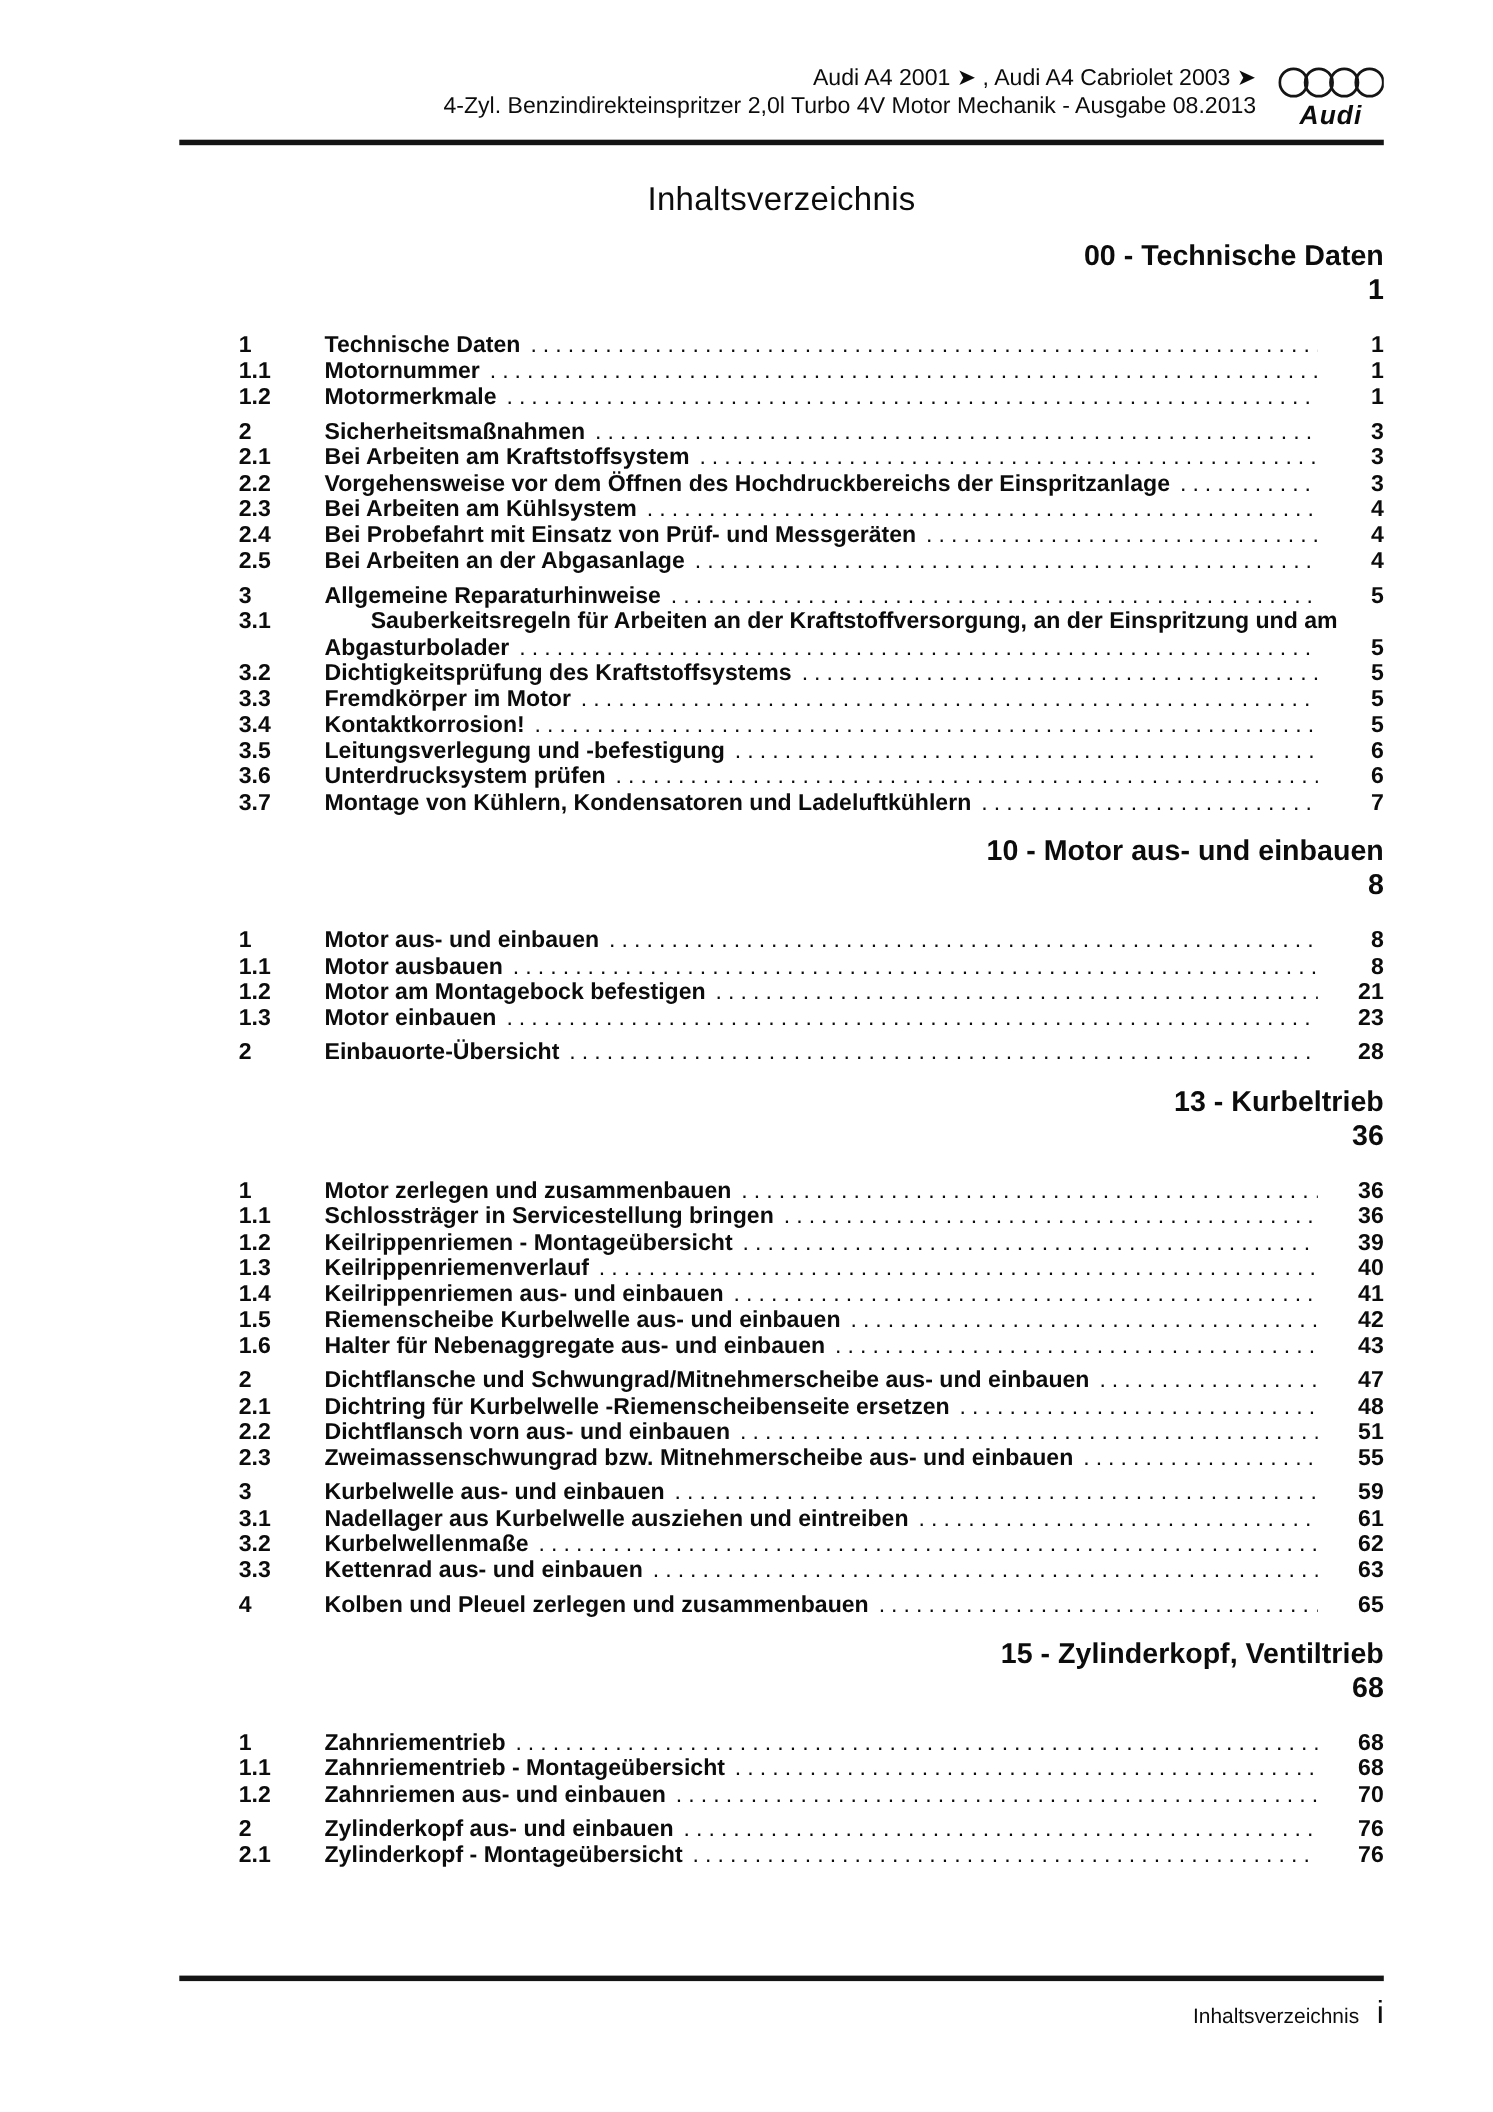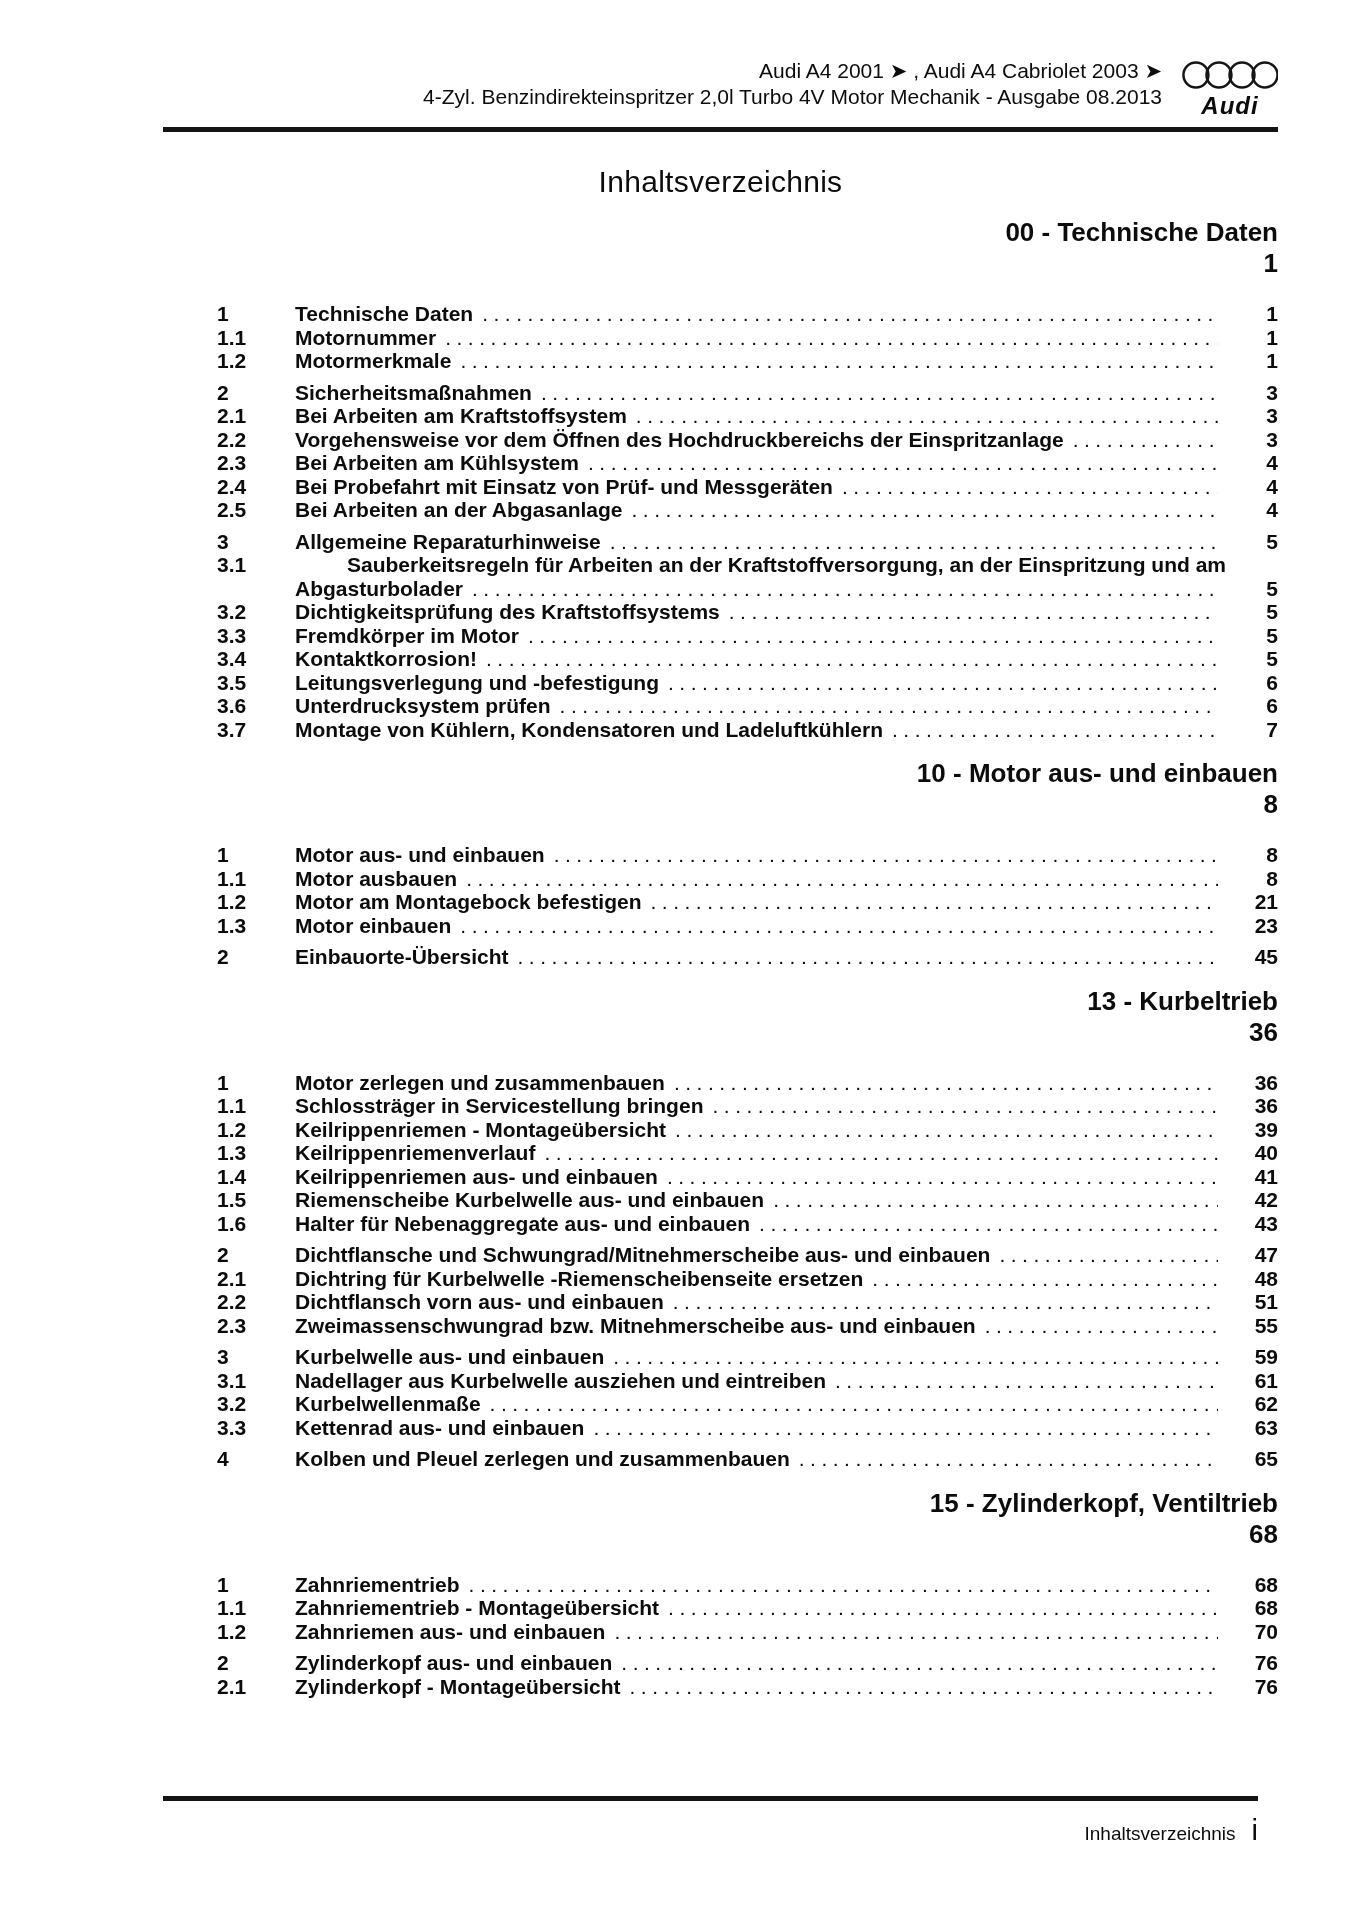--- a/index.html
+++ b/index.html
@@ -1,21 +1,21 @@
 <!DOCTYPE html>
 <html><head>
 <meta charset="utf-8">
 <style>
   html,body { margin:0; padding:0; background:#ffffff; }
   .page {
     position:relative; width:1357px; height:1920px; background:#ffffff;
     color:#0c0c0c; font-family:"Liberation Sans","DejaVu Sans",sans-serif;
     overflow:hidden;
   }
-  .content { padding:58px 79px 0 163px; }
+  .content { padding:58px 99px 0 163px; }
 
   
   .doc-header { display:flex; justify-content:flex-end; align-items:flex-start; gap:20px; }
   .header-text { text-align:right; font-size:21px; line-height:26px; white-space:nowrap; }
   .logo { display:flex; flex-direction:column; align-items:center; margin-top:0px;text-align:right; }
   .rings circle { fill:none; stroke:#151515; stroke-width:2.6; }
   .wordmark { font-weight:bold; font-style:italic; font-size:24px; letter-spacing:1px; margin-top:0px; }
   .rule { height:5px; background:#141414; margin-top:7px; }
 
   
@@ -216,21 +216,21 @@
         <div class="entry">
           <span class="num">1.3</span>
           <span class="title">Motor einbauen</span>
           <span class="leader"></span>
           <span class="pagenum">23</span>
         </div>
         <div class="entry bold">
           <span class="num">2</span>
           <span class="title">Einbauorte-Übersicht</span>
           <span class="leader"></span>
-          <span class="pagenum">45</span>
+          <span class="pagenum">28</span>
         </div>
         <div class="chapter-row">
           <span class="chlabel">13 - Kurbeltrieb</span>
           <span class="leader"></span>
           <span class="pagenum">36</span>
         </div>
         <div class="entry bold">
           <span class="num">1</span>
           <span class="title">Motor zerlegen und zusammenbauen</span>
           <span class="leader"></span>

